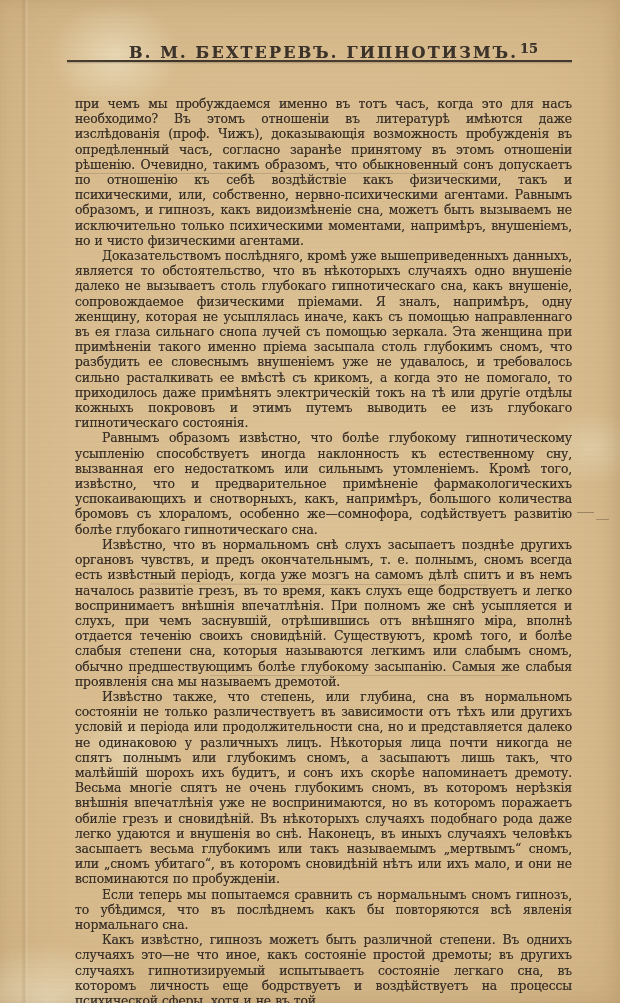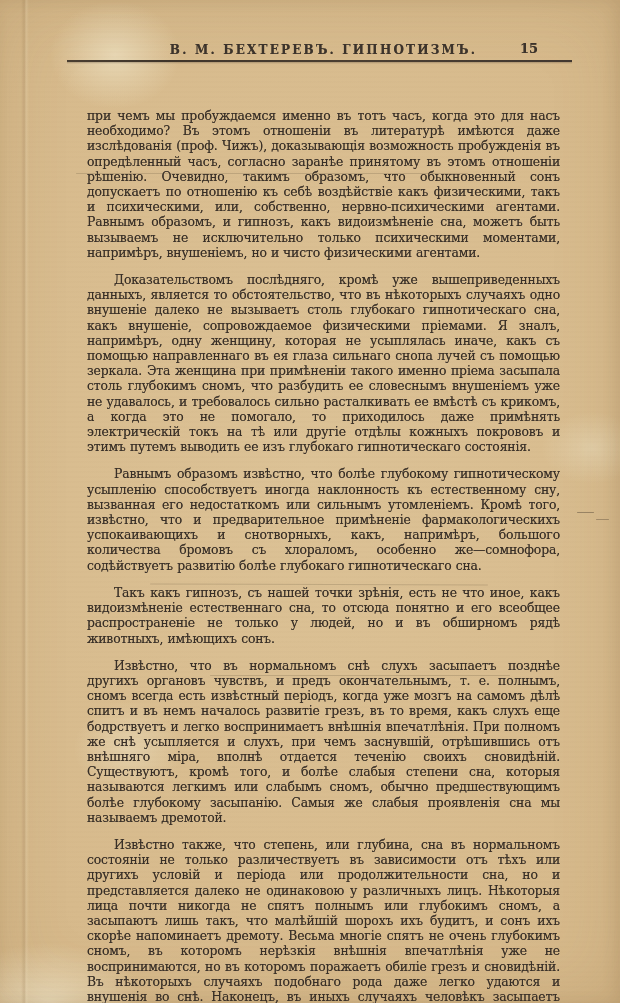--- a/index.html
+++ b/index.html
@@ -23,21 +23,21 @@
   
   .crease {
     position: absolute; left: 21px; top: 0; width: 8px; height: 100%;
     background: linear-gradient(90deg,
       rgba(146,116,76,0) 0%, rgba(146,116,76,0.22) 40%,
       rgba(234,220,188,0.22) 65%, rgba(146,116,76,0) 100%);
   }
   .running-title {
     position: absolute; top: 43px; left: 75px; width: 497px;
     text-align: center;
-    font-size: 12px; font-weight: 700;
+    font-size: 16px; font-weight: 700;
     letter-spacing: 2.2px;
     color: #3c332b;
     text-shadow: 0 0 0.5px rgba(60,51,43,0.6);
   }
   .page-number {
     position: absolute; top: 41px; left: 520px; width: 44px;
     text-align: left;
     font-size: 13px; font-weight: 700;
     color: #3c332b;
     text-shadow: 0 0 0.5px rgba(60,51,43,0.6);
@@ -48,21 +48,21 @@
     box-shadow: 0 1.3px 0 rgba(71,60,48,0.22);
   }
   .text-block {
     position: absolute; left: 75px; top: 96px; width: 497px;
     font-size: 12.4px; line-height: 15.2px;
     letter-spacing: -0.15px; word-spacing: 0.3px;
     text-align: justify;
     color: #382f27;
     text-shadow: 0 0 0.45px rgba(56,47,39,0.6);
   }
-  .text-block p { margin: 12px; padding: 0; text-indent: 27px; }
+  .text-block p { margin: 0; padding: 0; text-indent: 27px; }
   .text-block p.continuation { text-indent: 0; }
   
   .artifact {
     position: absolute; height: 1.4px;
     background: rgba(92,76,56,0.22);
     border-radius: 1px;
   }
   .artifact.a1 { top: 173px; left: 76px;  width: 392px; }
   .artifact.a2 { top: 584px; left: 150px; width: 338px; transform: rotate(0.15deg); }
   .artifact.a3 { top: 675px; left: 210px; width: 300px; }
@@ -87,23 +87,23 @@
   <div class="running-title">В. М. БЕХТЕРЕВЪ. ГИПНОТИЗМЪ.</div>
 
   <div class="page-number">15</div>
 
   <div class="header-rule"></div>
 
   <div class="text-block">
     <p class="continuation">при чемъ мы пробуждаемся именно въ тотъ часъ, когда это для насъ необходимо? Въ этомъ отношеніи въ литературѣ имѣются даже изслѣдованія (проф. Чижъ), доказывающія возможность пробужденія въ опредѣленный часъ, согласно заранѣе принятому въ этомъ отношеніи рѣшенію. Очевидно, такимъ образомъ, что обыкновенный сонъ допускаетъ по отношенію къ себѣ воздѣйствіе какъ физическими, такъ и психическими, или, собственно, нервно-психическими агентами. Равнымъ образомъ, и гипнозъ, какъ видоизмѣненіе сна, можетъ быть вызываемъ не исключительно только психическими моментами, напримѣръ, внушеніемъ, но и чисто физическими агентами.</p>
     <p>Доказательствомъ послѣдняго, кромѣ уже вышеприведенныхъ данныхъ, является то обстоятельство, что въ нѣкоторыхъ случаяхъ одно внушеніе далеко не вызываетъ столь глубокаго гипнотическаго сна, какъ внушеніе, сопровождаемое физическими пріемами. Я зналъ, напримѣръ, одну женщину, которая не усыплялась иначе, какъ съ помощью направленнаго въ ея глаза сильнаго снопа лучей съ помощью зеркала. Эта женщина при примѣненіи такого именно пріема засыпала столь глубокимъ сномъ, что разбудить ее словеснымъ внушеніемъ уже не удавалось, и требовалось сильно расталкивать ее вмѣстѣ съ крикомъ, а когда это не помогало, то приходилось даже примѣнять электрическій токъ на тѣ или другіе отдѣлы кожныхъ покрововъ и этимъ путемъ выводить ее изъ глубокаго гипнотическаго состоянія.</p>
     <p>Равнымъ образомъ извѣстно, что болѣе глубокому гипнотическому усыпленію способствуетъ иногда наклонность къ естественному сну, вызванная его недостаткомъ или сильнымъ утомленіемъ. Кромѣ того, извѣстно, что и предварительное примѣненіе фармакологическихъ успокаивающихъ и снотворныхъ, какъ, напримѣръ, большого количества бромовъ съ хлораломъ, особенно же—сомнофора, содѣйствуетъ развитію болѣе глубокаго гипнотическаго сна.</p>
-    <p>Такъ какъ гипнозъ, съ нашей точки зрѣнія, есть не что иное, какъ видоизмѣненіе естественнаго сна, то отсюда понятно и его всеобщее распространеніе не только у людей, но и въ обширномъ рядѣ животныхъ, имѣющихъ сонъ.</p>
     <p>Извѣстно, что въ нормальномъ снѣ слухъ засыпаетъ позднѣе другихъ органовъ чувствъ, и предъ окончательнымъ, т. е. полнымъ, сномъ всегда есть извѣстный періодъ, когда уже мозгъ на самомъ дѣлѣ спитъ и въ немъ началось развитіе грезъ, въ то время, какъ слухъ еще бодрствуетъ и легко воспринимаетъ внѣшнія впечатлѣнія. При полномъ же снѣ усыпляется и слухъ, при чемъ заснувшій, отрѣшившись отъ внѣшняго міра, вполнѣ отдается теченію своихъ сновидѣній. Существуютъ, кромѣ того, и болѣе слабыя степени сна, которыя называются легкимъ или слабымъ сномъ, обычно предшествующимъ болѣе глубокому засыпанію. Самыя же слабыя проявленія сна мы называемъ дремотой.</p>
     <p>Извѣстно также, что степень, или глубина, сна въ нормальномъ состояніи не только различествуетъ въ зависимости отъ тѣхъ или другихъ условій и періода или продолжительности сна, но и представляется далеко не одинаковою у различныхъ лицъ. Нѣкоторыя лица почти никогда не спятъ полнымъ или глубокимъ сномъ, а засыпаютъ лишь такъ, что малѣйшій шорохъ ихъ будитъ, и сонъ ихъ скорѣе напоминаетъ дремоту. Весьма многіе спятъ не очень глубокимъ сномъ, въ которомъ нерѣзкія внѣшнія впечатлѣнія уже не воспринимаются, но въ которомъ поражаетъ обиліе грезъ и сновидѣній. Въ нѣкоторыхъ случаяхъ подобнаго рода даже легко удаются и внушенія во снѣ. Наконецъ, въ иныхъ случаяхъ человѣкъ засыпаетъ весьма глубокимъ или такъ называемымъ „мертвымъ“ сномъ, или „сномъ убитаго“, въ которомъ сновидѣній нѣтъ или ихъ мало, и они не вспоминаются по пробужденіи.</p>
+    <p>Если теперь мы попытаемся сравнить съ нормальнымъ сномъ гипнозъ, то убѣдимся, что въ послѣднемъ какъ бы повторяются всѣ явленія нормальнаго сна.</p>
     <p>Какъ извѣстно, гипнозъ можетъ быть различной степени. Въ однихъ случаяхъ это—не что иное, какъ состояніе простой дремоты; въ другихъ случаяхъ гипнотизируемый испытываетъ состояніе легкаго сна, въ которомъ личность еще бодрствуетъ и воздѣйствуетъ на процессы психической сферы, хотя и не въ той</p>
   </div>
 
   <div class="artifact a1"></div>
   <div class="artifact a2"></div>
   <div class="artifact a3"></div>
   <div class="artifact dash1"></div>
   <div class="artifact dash2"></div>
 
 </div>

